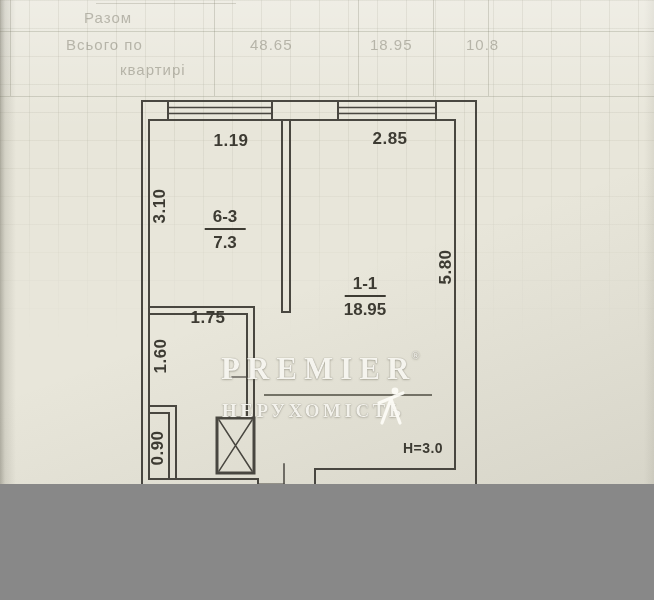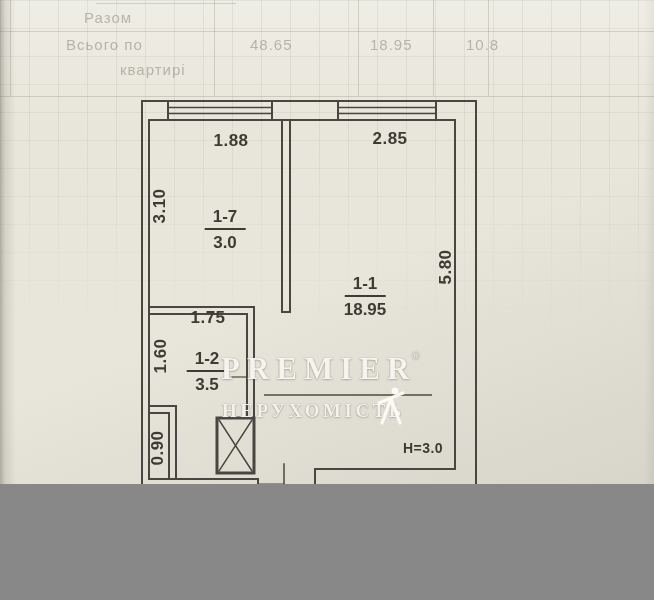--- a/index.html
+++ b/index.html
@@ -135,40 +135,36 @@
         <path d="M176,406 V479"></path>
       </g>
 
       <g>
         <rect x="217" y="418" width="37" height="55" stroke-width="3"></rect>
         <path d="M219,420 L252,471 M252,420 L219,471" stroke-width="1.5"></path>
       </g>
     </g>
   </svg>
 
-  <div class="lbl" style="left:231px;top:141px;">1.88</div>
+  <div class="lbl" style="left:231px;top:141px;">1.19</div>
   <div class="lbl" style="left:390px;top:139px;">2.85</div>
   <div class="lbl rot" style="left:160px;top:206px;">3.10</div>
   <div class="lbl rot" style="left:446px;top:267px;">5.80</div>
   <div class="lbl" style="left:208px;top:318px;">1.75</div>
   <div class="lbl rot" style="left:161px;top:356px;">1.60</div>
   <div class="lbl rot" style="left:158px;top:448px;">0.90</div>
   <div class="lbl height" style="left:423px;top:448px;">H=3.0</div>
 
   <div class="room" style="left:225px;top:207px;">
-    <span class="num">1-7</span>
-    <div class="area">3.0</div>
+    <span class="num">6-3</span>
+    <div class="area">7.3</div>
   </div>
   <div class="room" style="left:365px;top:274px;">
     <span class="num">1-1</span>
     <div class="area">18.95</div>
-  </div>
-  <div class="room" style="left:207px;top:349px;">
-    <span class="num">1-2</span>
-    <div class="area">3.5</div>
   </div>
 
   <div class="wm-brand">
     <span>PREMIER</span><span class="reg">®</span>
   </div>
   <div class="wm-rule"></div>
   <div class="wm-sub">НЕРУХОМІСТЬ</div>
   <svg class="wm-fig" width="32" height="40" viewBox="0 0 32 40">
     <g stroke="rgba(252,251,245,0.95)" stroke-width="3.2" fill="none" stroke-linecap="round">
       <path d="M3,17 L27,7"></path>

